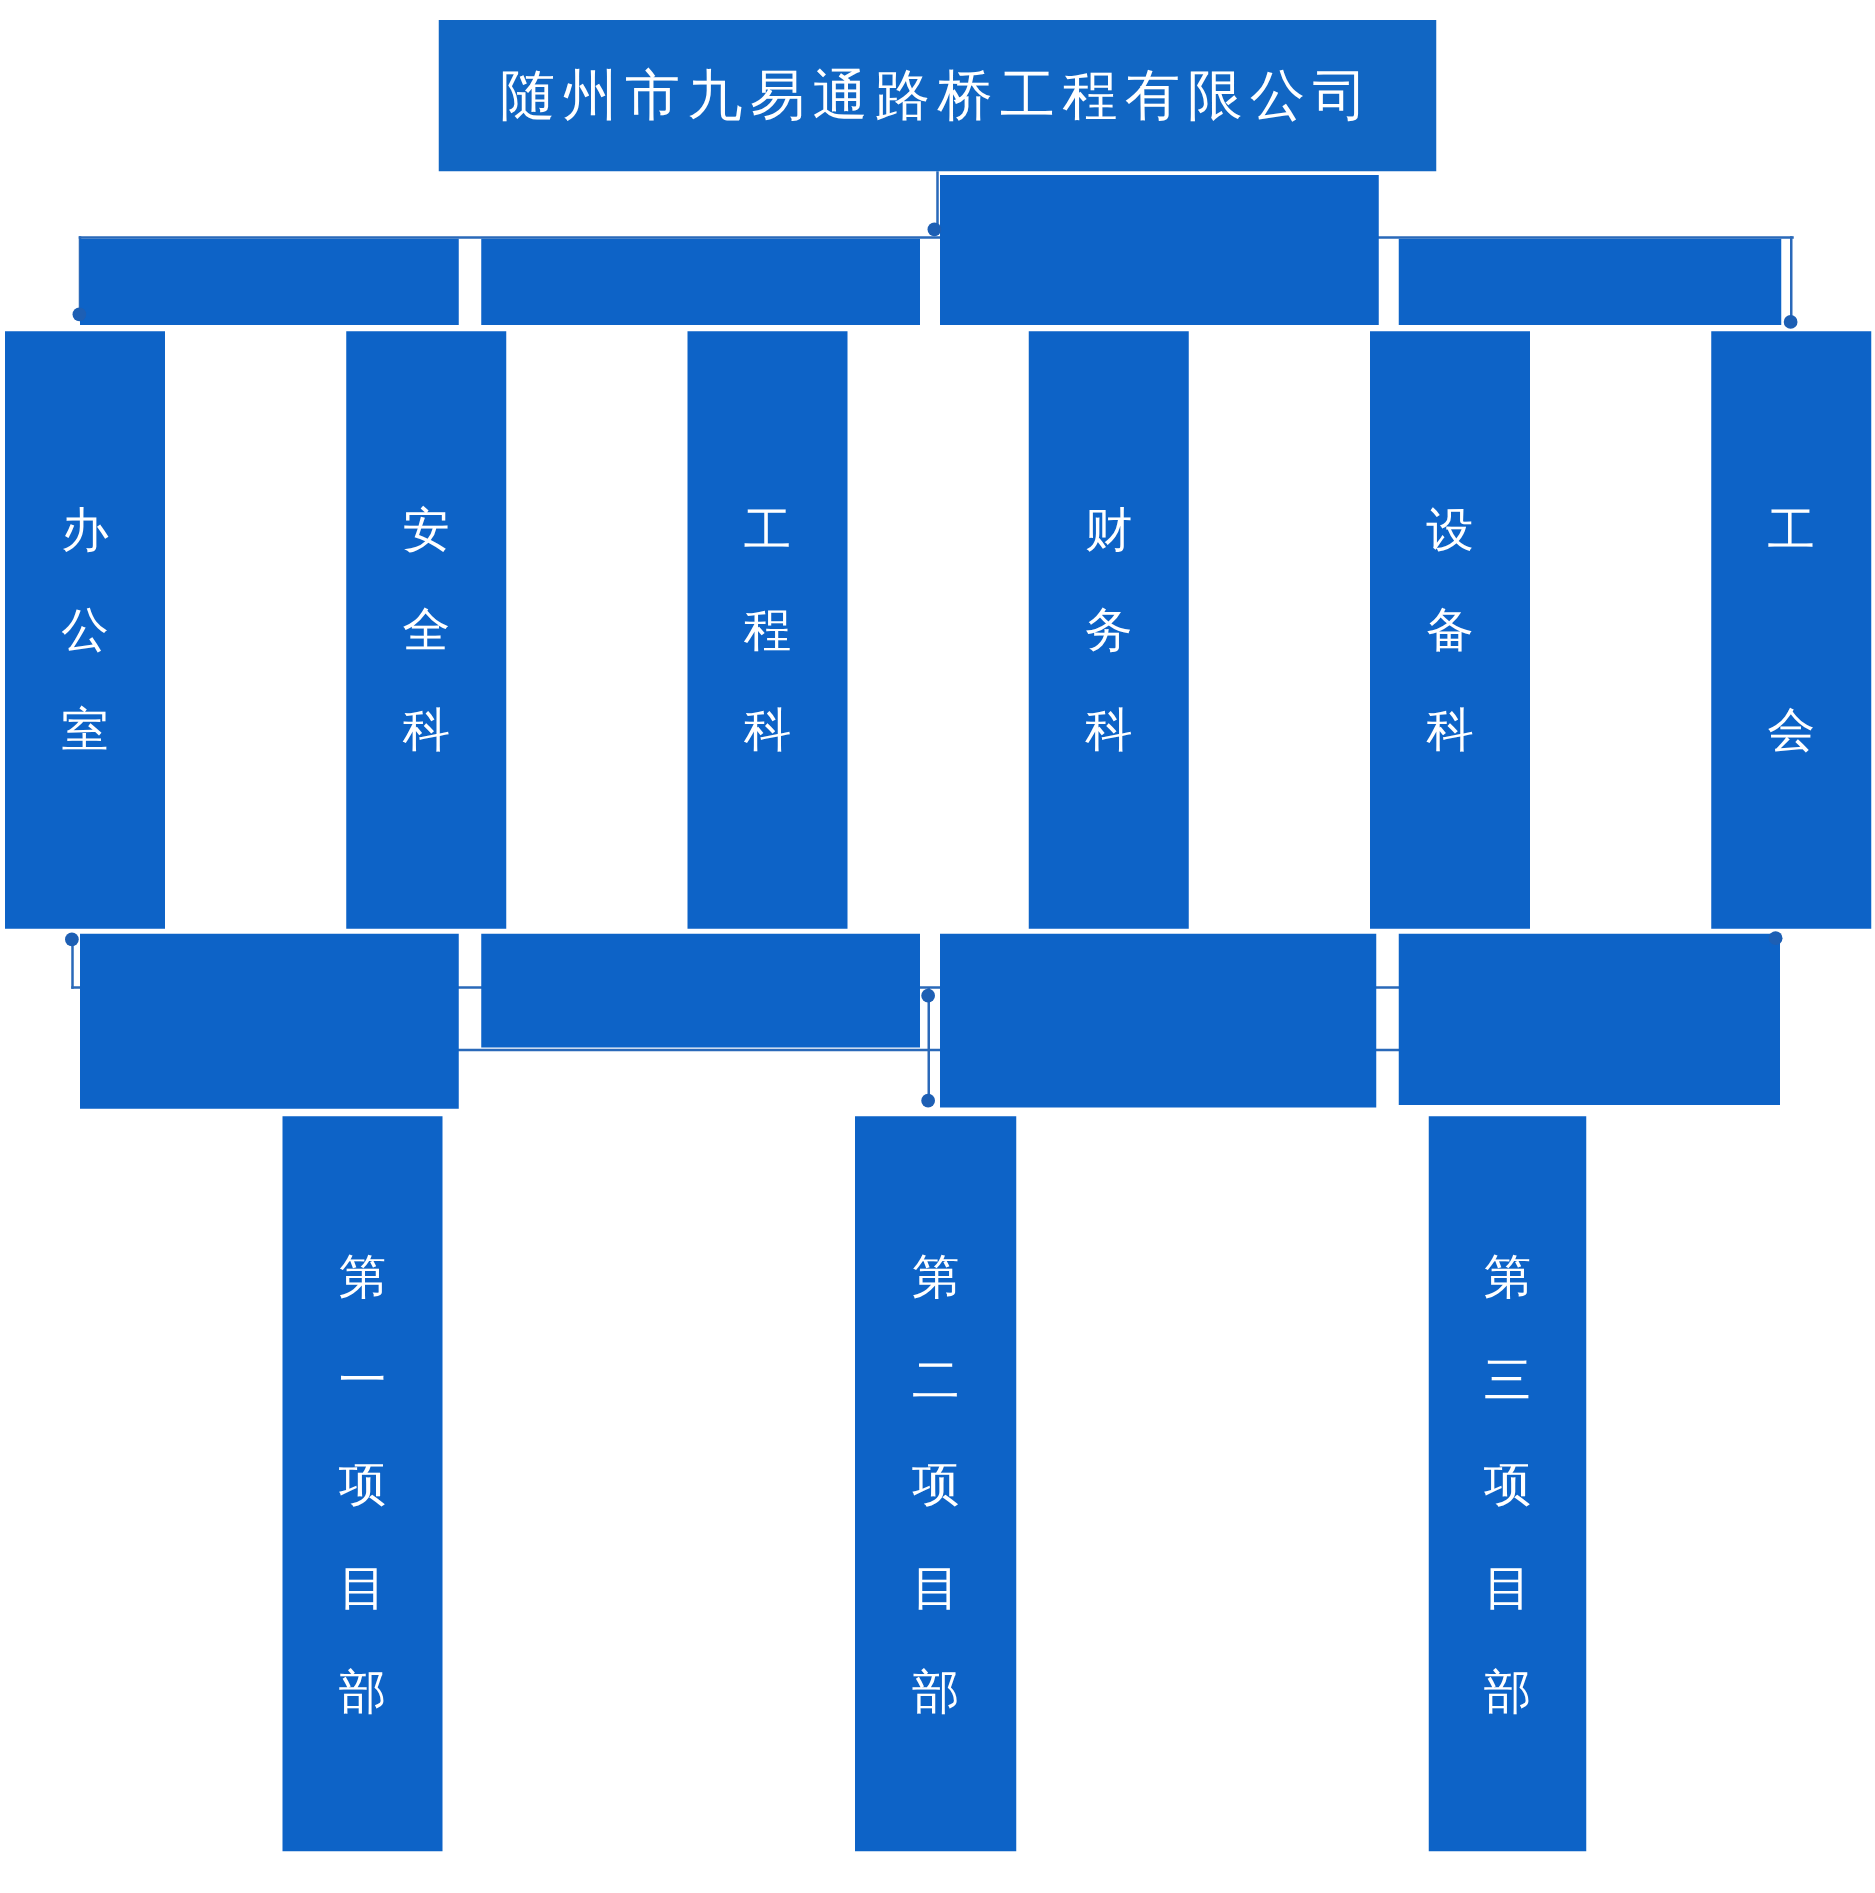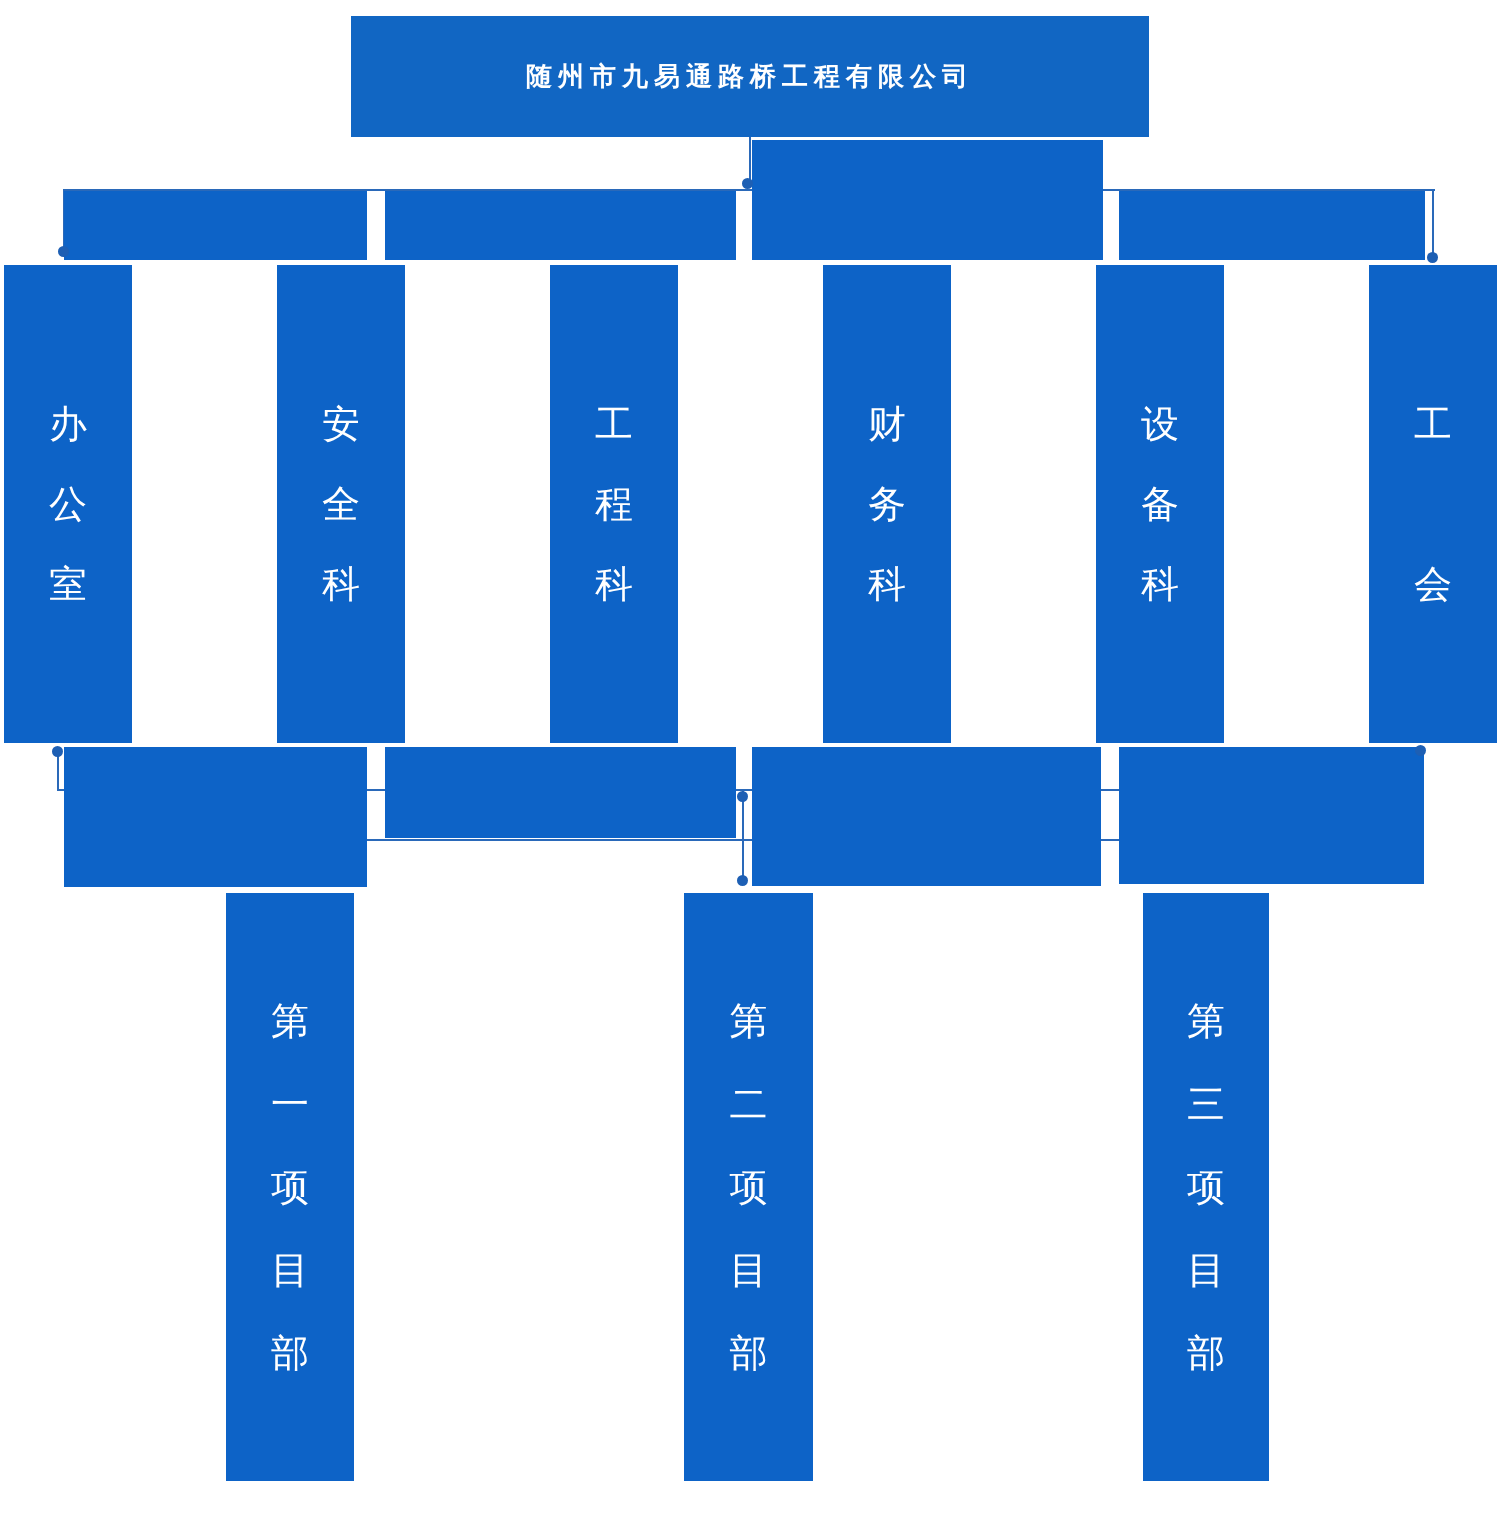--- a/index.html
+++ b/index.html
@@ -1,20 +1,20 @@
 <!DOCTYPE html>
 <html><head>
 <meta charset="utf-8">
 <style>
   html,body{margin:0;padding:0;background:#ffffff;}
   .canvas{position:relative;width:1500px;height:1514px;background:#ffffff;overflow:hidden;
           font-family:"DejaVu Sans","Liberation Sans",sans-serif;}
   .node{position:absolute;background:#0d63c7;z-index:2;display:flex;align-items:center;justify-content:center;}
   .node.header{background:#1166c3;}
-  .company-name{color:#ffffff;font-size:26px;font-weight:bold;letter-spacing:6px;white-space:nowrap;}
+  .company-name{color:#ffffff;font-size:44px;font-weight:normal;letter-spacing:6px;white-space:nowrap;}
   .vlabel{display:block;width:100%;color:#ffffff;font-size:38px;text-align:center;
           white-space:pre-line;font-weight:400;}
   .dept .vlabel{line-height:80px;}
   .proj .vlabel{line-height:83px;}
   .cline{position:absolute;background:#2a69b9;z-index:1;}
   .cdot{position:absolute;width:11px;height:11px;border-radius:50%;background:#1d5fb4;z-index:3;}
 </style>
 </head>
 <body>
 

